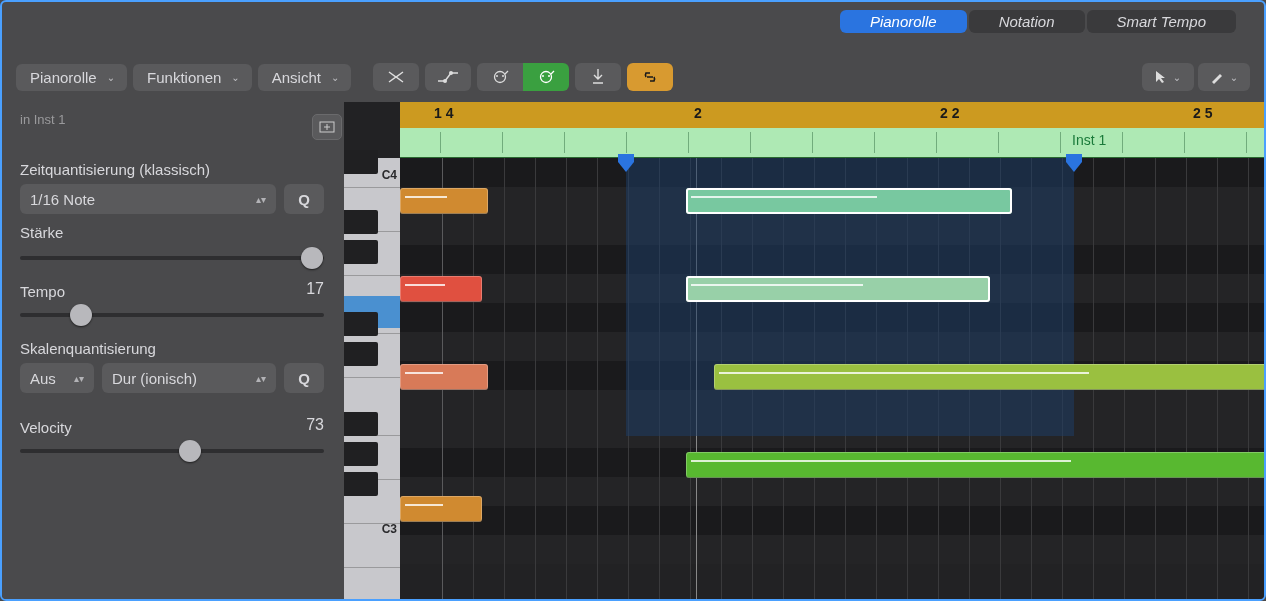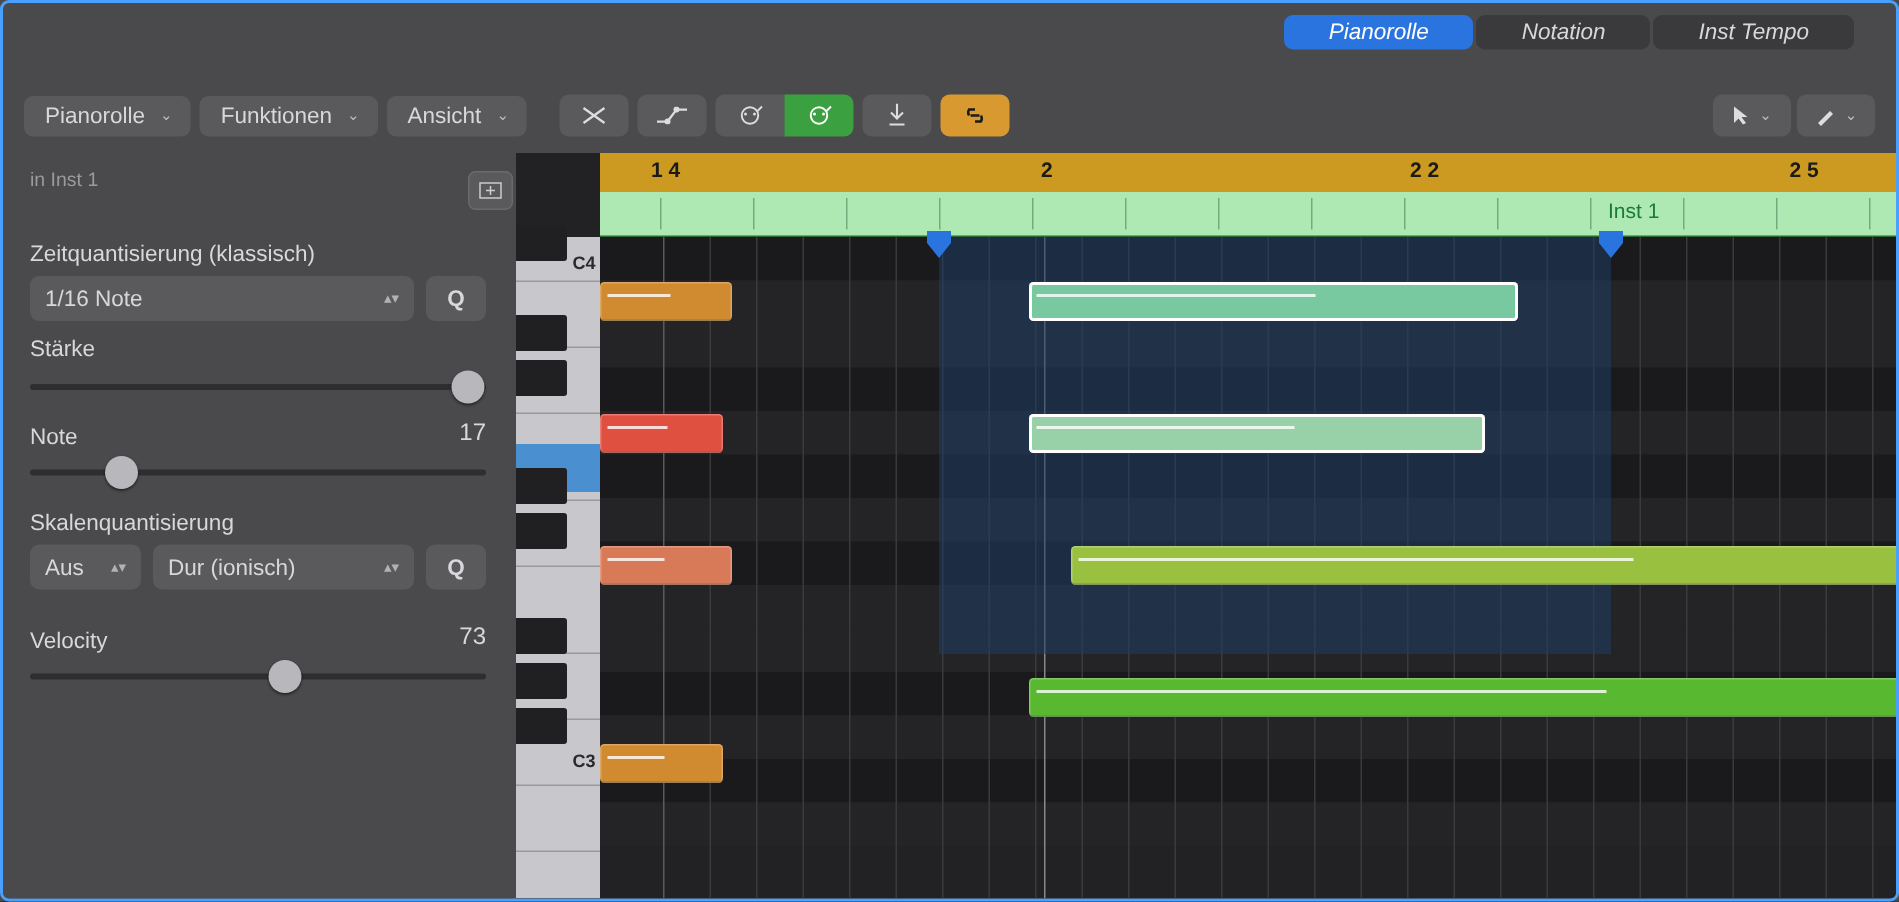--- a/index.html
+++ b/index.html
@@ -316,21 +316,21 @@
   }
 
   svg { display:block; }
 </style>
 </head>
 <body>
 
 <div class="top-tabs">
   <div class="top-tab active">Pianorolle</div>
   <div class="top-tab">Notation</div>
-  <div class="top-tab">Inst Tempo</div>
+  <div class="top-tab">Smart Tempo</div>
 </div>
 
 <div class="toolbar">
   <div class="menu-btn">
     <span>Pianorolle</span>
     <span class="chev">⌄</span>
   </div>
   <div class="menu-btn">
     <span>Funktionen</span>
     <span class="chev">⌄</span>
@@ -422,21 +422,21 @@
     </div>
     <div class="q-btn">Q</div>
   </div>
 
   <div class="sect-label">Stärke</div>
   <div class="slider">
     <div class="track"></div>
     <div class="knob" style="left:96%"></div>
   </div>
 
-  <div class="sect-label">Note</div>
+  <div class="sect-label">Tempo</div>
   <div class="val-readout">17</div>
   <div class="slider">
     <div class="track"></div>
     <div class="knob" style="left:20%"></div>
   </div>
 
   <div class="sect-label">Skalenquantisierung</div>
   <div class="row">
     <div class="dropdown" style="flex:0 0 74px">
       <span>Aus</span>
@@ -481,21 +481,21 @@
       <div class="region-tick" style="left: 598px;"></div>
       <div class="region-tick" style="left: 660px;"></div>
       <div class="region-tick" style="left: 722px;"></div>
       <div class="region-tick" style="left: 784px;"></div>
       <div class="region-tick" style="left: 846px;"></div>
     </div>
 
   <div class="keys">
 
     <div class="key-label" style="top:10px">C4</div>
-    <div class="key-label" style="top:342px">C3</div>
+    <div class="key-label" style="top:364px">C3</div>
 
     <div class="key-blue" style="top:138px; height:32px"></div>
 
     <div class="black-key" style="top:-8px"></div>
     <div class="black-key" style="top:52px"></div>
     <div class="black-key" style="top:82px"></div>
     <div class="black-key" style="top:154px"></div>
     <div class="black-key" style="top:184px"></div>
     <div class="black-key" style="top:254px"></div>
     <div class="black-key" style="top:284px"></div>

